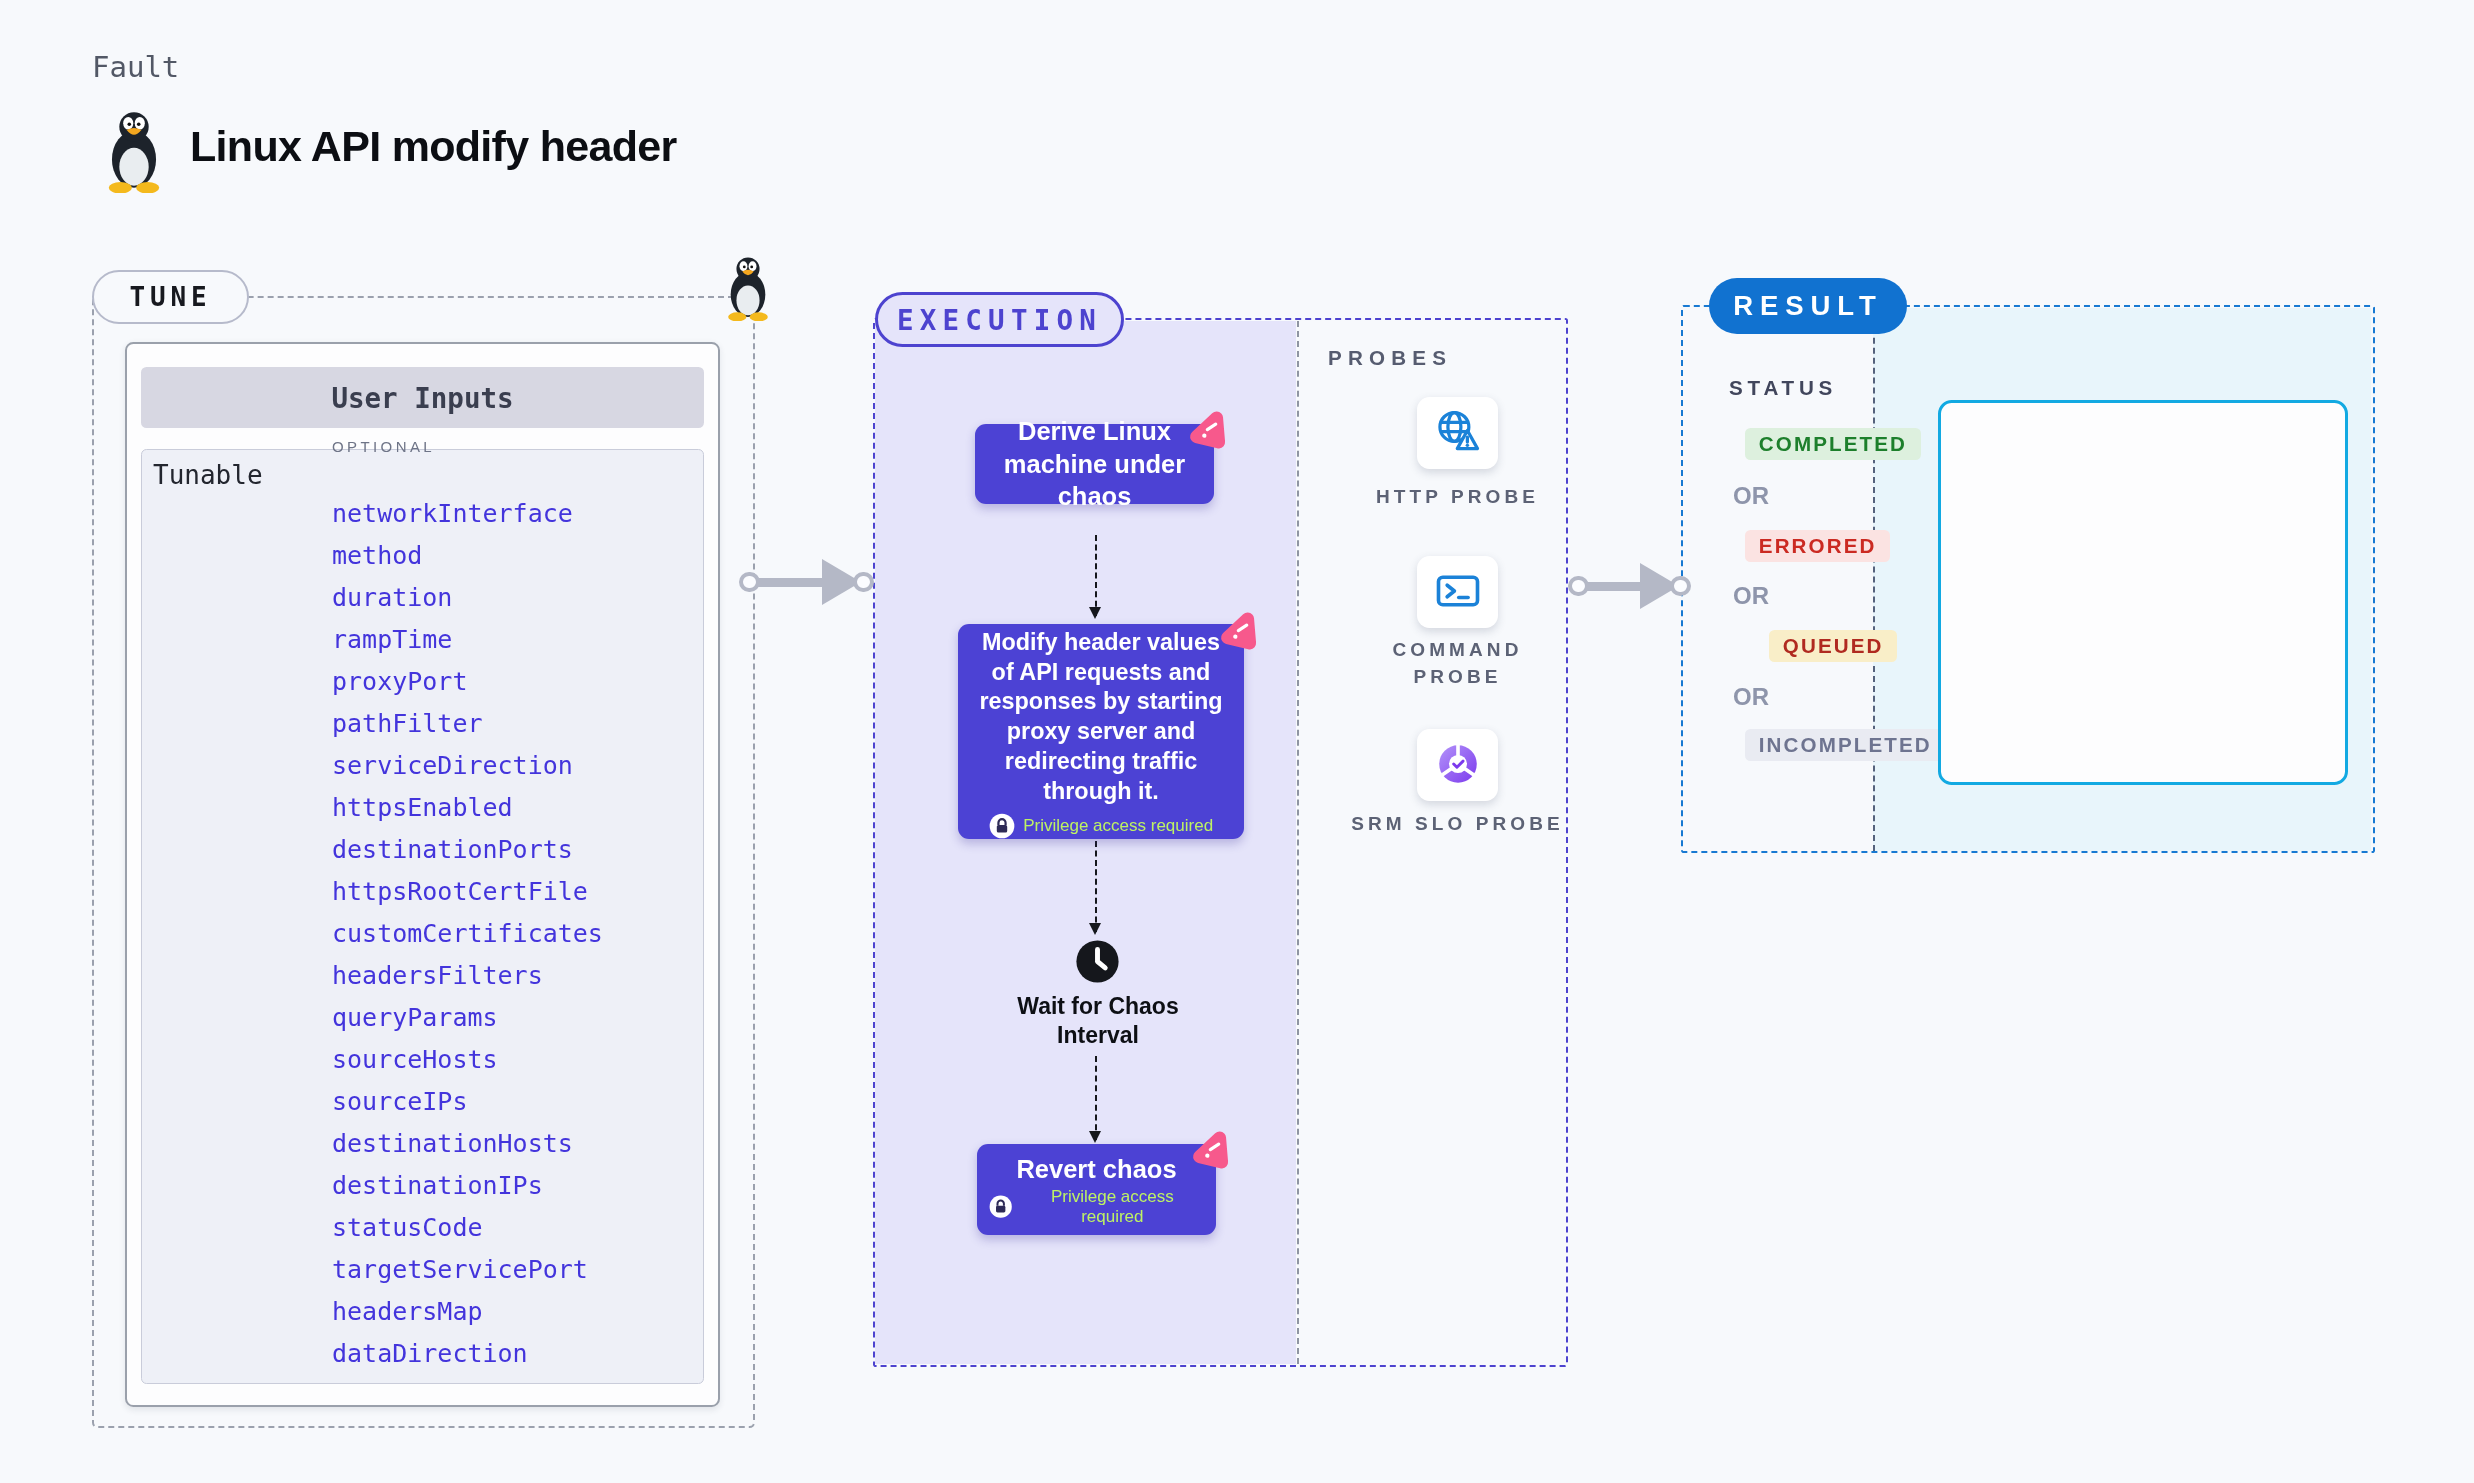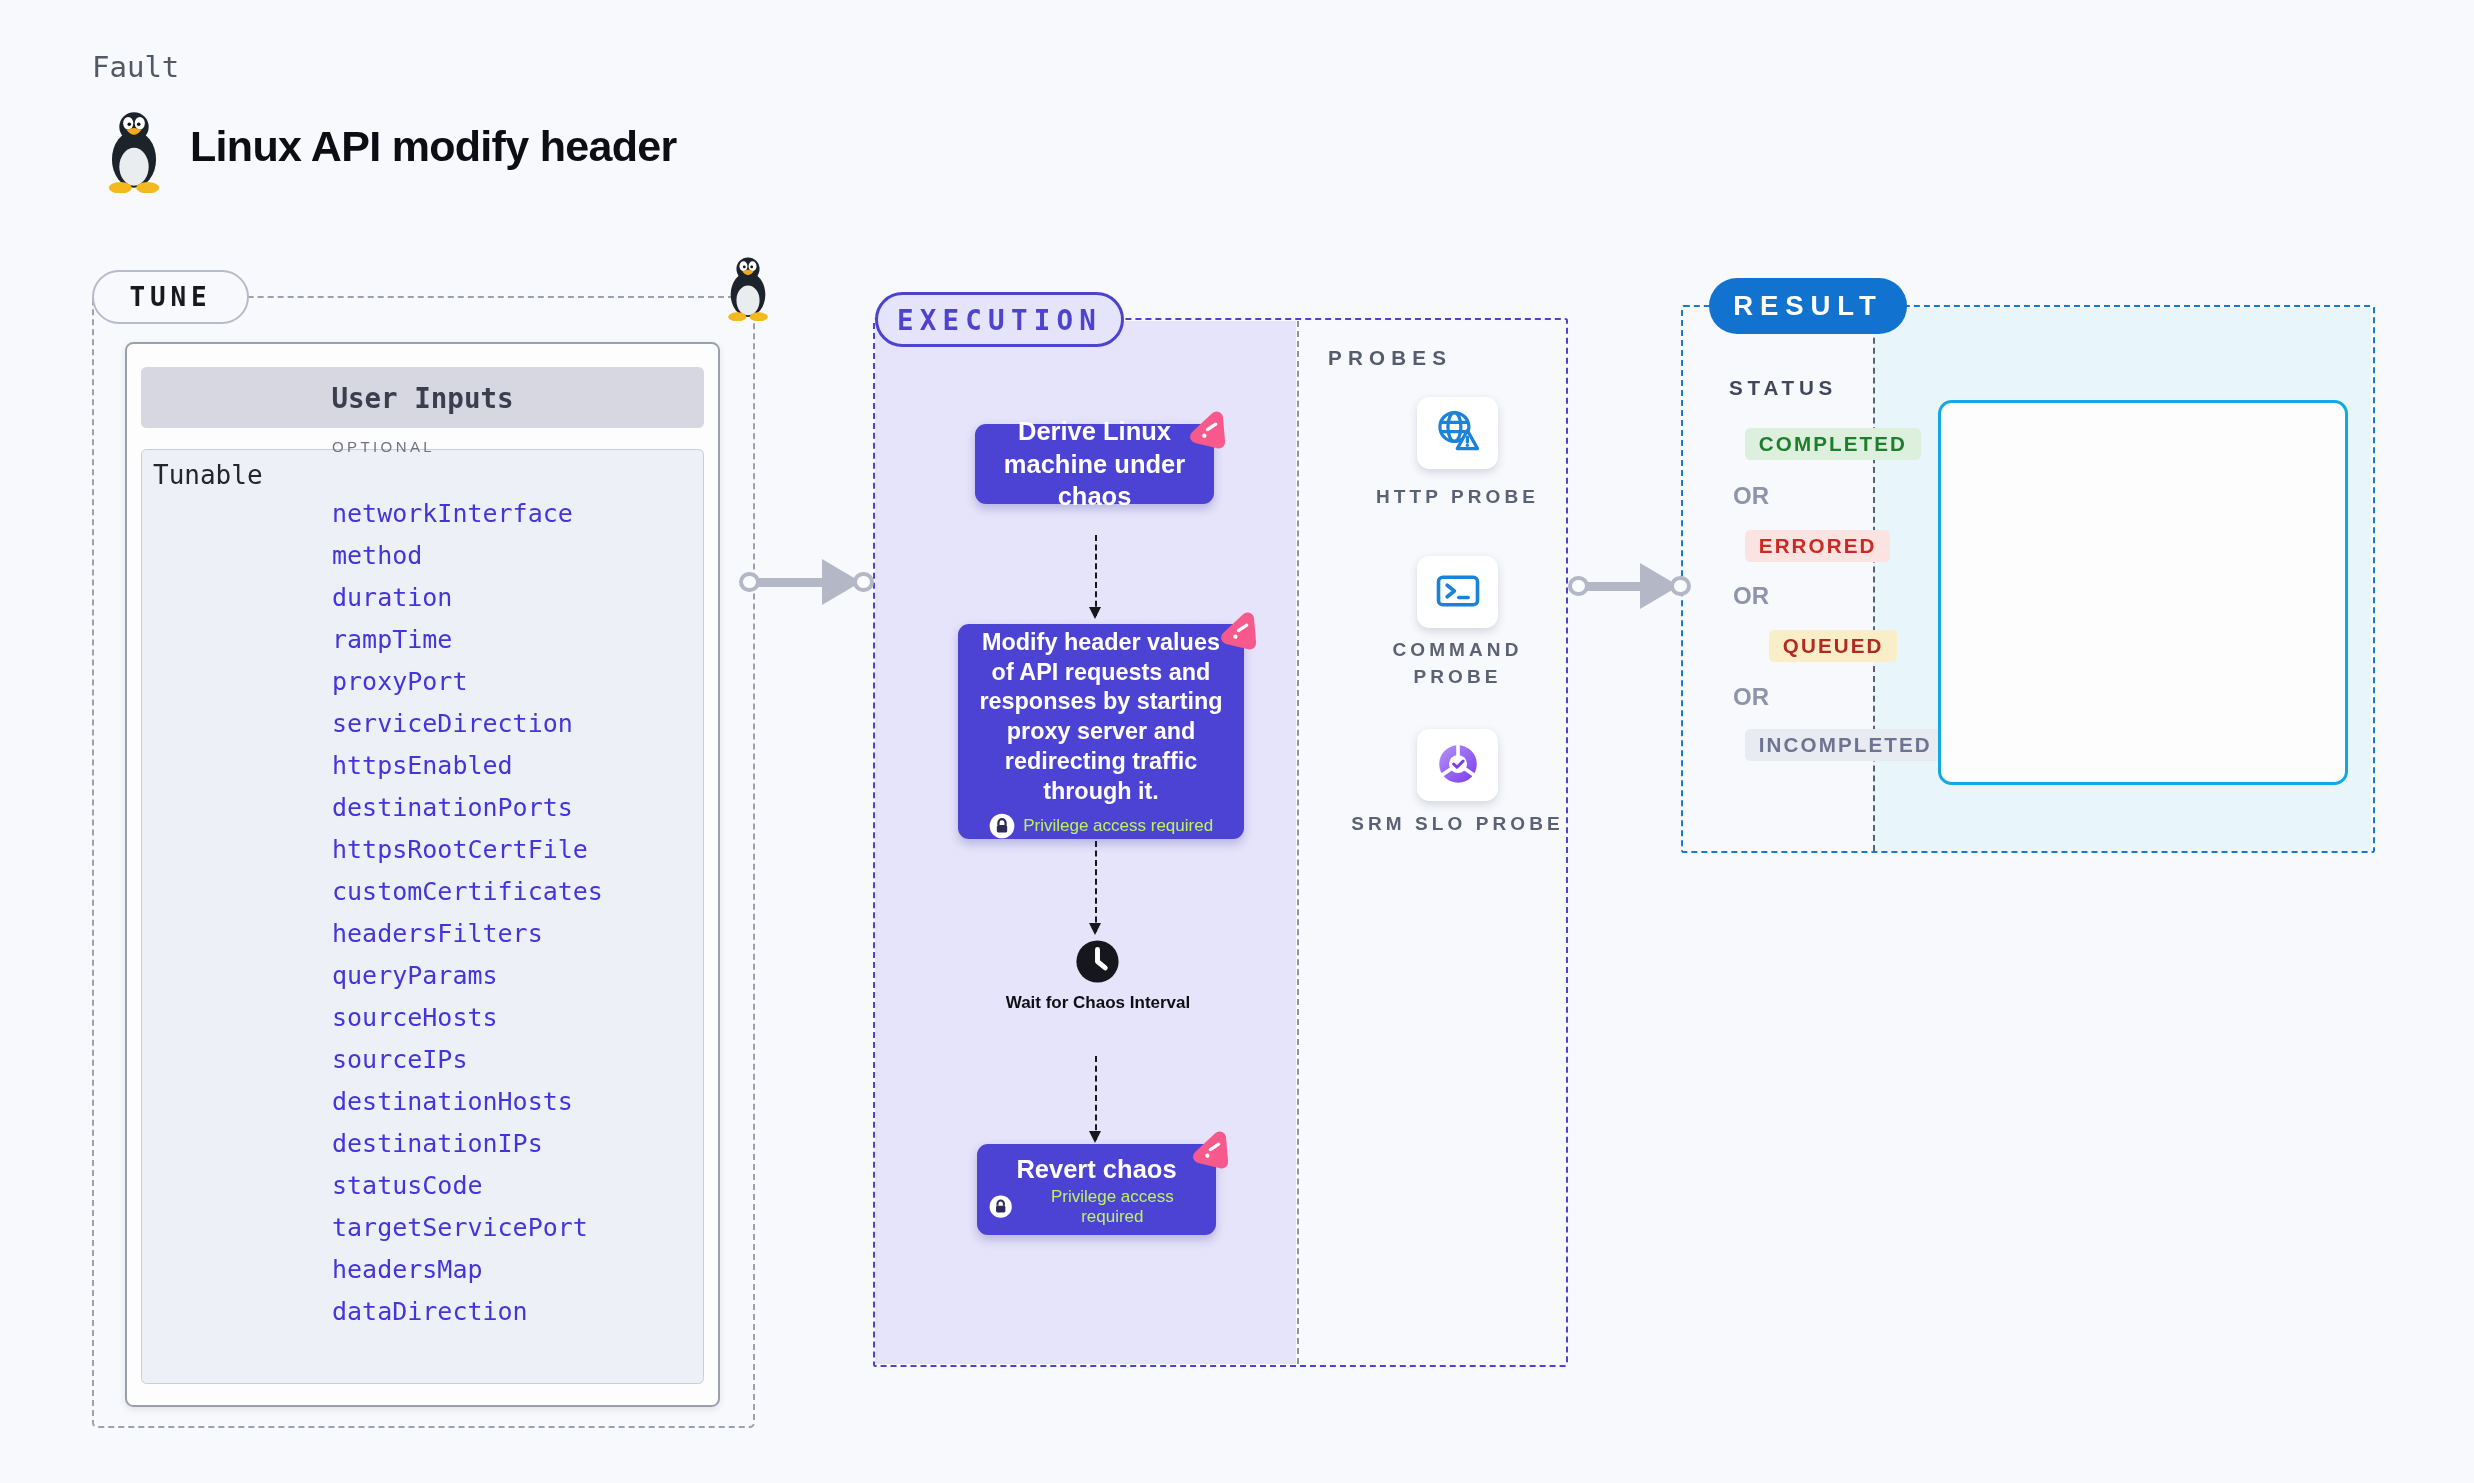--- a/index.html
+++ b/index.html
@@ -57,21 +57,21 @@
   .step1{left:975px;top:424px;width:239px;height:80px;font-size:25.5px;line-height:1.28;padding:0 13.8px;}
   .step2{left:958px;top:624px;width:286px;height:215px;font-size:23.4px;line-height:1.27;padding:11px 18px 6.9px;}
   .step3{left:977px;top:1144px;width:239px;height:91px;font-size:25.5px;padding:5.5px 12.4px 2.8px;}
   .privilege{display:flex;align-items:center;gap:8.3px;margin-top:6.9px;font-weight:normal;font-size:17px;color:#bef264;}
   .lock-circle{width:26px;height:26px;flex:0 0 26px;}
   .chaos-badge{width:43px;height:43px;z-index:3;}
   .vconn{width:0;border-left:2.8px dashed #15171c;z-index:1;}
   .vconn::after{content:"";position:absolute;left:-8.3px;bottom:-2.8px;border-left:6.9px solid transparent;
     border-right:6.9px solid transparent;border-top:12.4px solid #15171c;}
   .clock-wrap{left:1075px;top:939px;width:45px;height:45px;}
-  .wait-label{left:988px;top:992px;width:220px;text-align:center;font-size:17px;font-weight:bold;
+  .wait-label{left:988px;top:992px;width:220px;text-align:center;font-size:23px;font-weight:bold;
     color:#0d0f14;line-height:1.25;}
 
   
   .probes-label{left:1328px;top:346px;font-size:20.6px;font-weight:bold;letter-spacing:6.2px;color:#565c70;}
   .probe-card{left:1417px;width:81px;height:72px;background:#fff;border-radius:12.4px;
     box-shadow:0 3.4px 8.3px rgba(60,70,100,.18);display:flex;align-items:center;justify-content:center;}
   .probe-label{left:1344px;width:227px;text-align:center;font-size:19px;font-weight:bold;
     letter-spacing:4.1px;color:#5c6275;line-height:1.4;}
 
   
@@ -155,20 +155,21 @@
   <div class="abs ui-header mono">User Inputs</div>
   <div class="abs ui-body"></div>
   <div class="abs tunable-label mono">Tunable</div>
   <div class="abs optional-label">OPTIONAL</div>
   <div class="abs tunables">
       <div class="tunable">networkInterface</div>
       <div class="tunable">method</div>
       <div class="tunable">duration</div>
       <div class="tunable">rampTime</div>
       <div class="tunable">proxyPort</div>
+      <div class="tunable">pathFilter</div>
       <div class="tunable">serviceDirection</div>
       <div class="tunable">httpsEnabled</div>
       <div class="tunable">destinationPorts</div>
       <div class="tunable">httpsRootCertFile</div>
       <div class="tunable">customCertificates</div>
       <div class="tunable">headersFilters</div>
       <div class="tunable">queryParams</div>
       <div class="tunable">sourceHosts</div>
       <div class="tunable">sourceIPs</div>
       <div class="tunable">destinationHosts</div>

